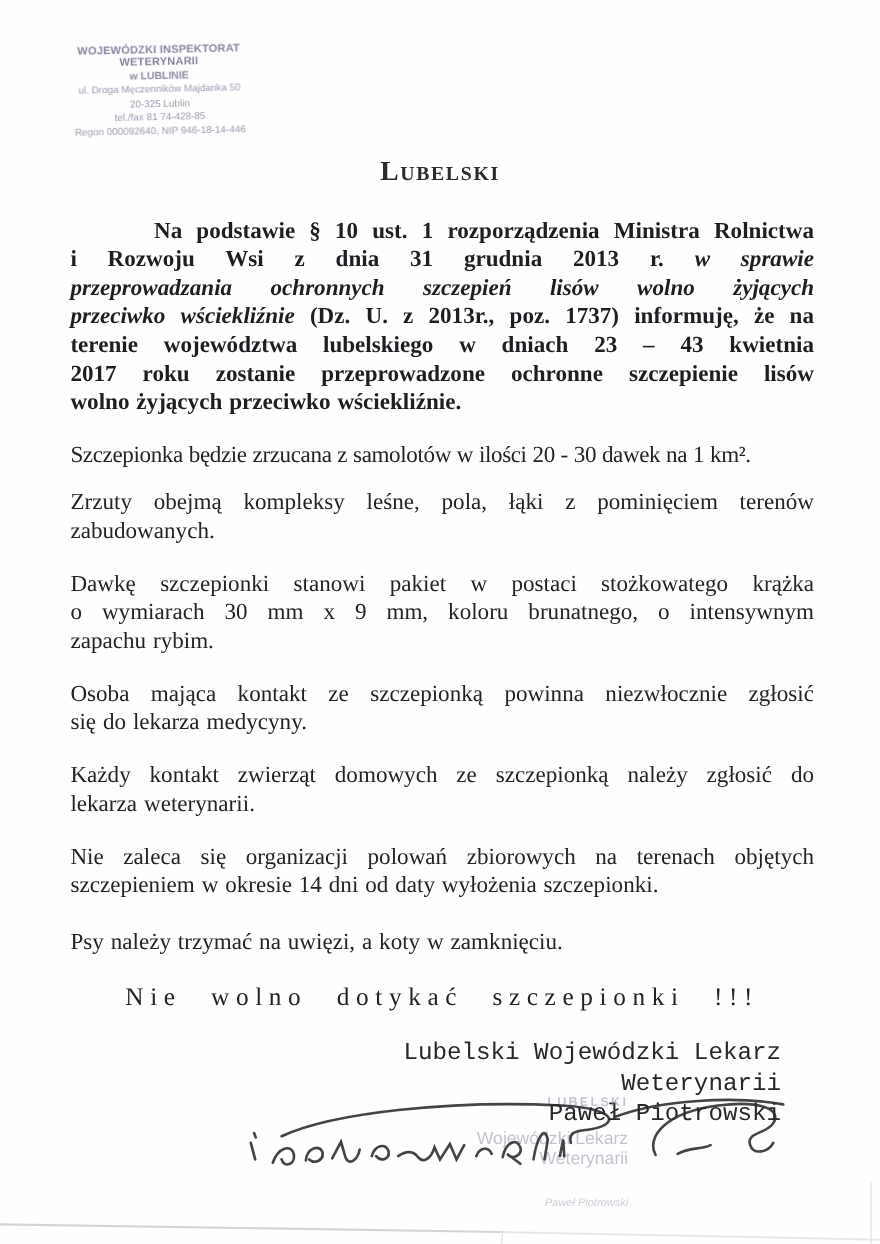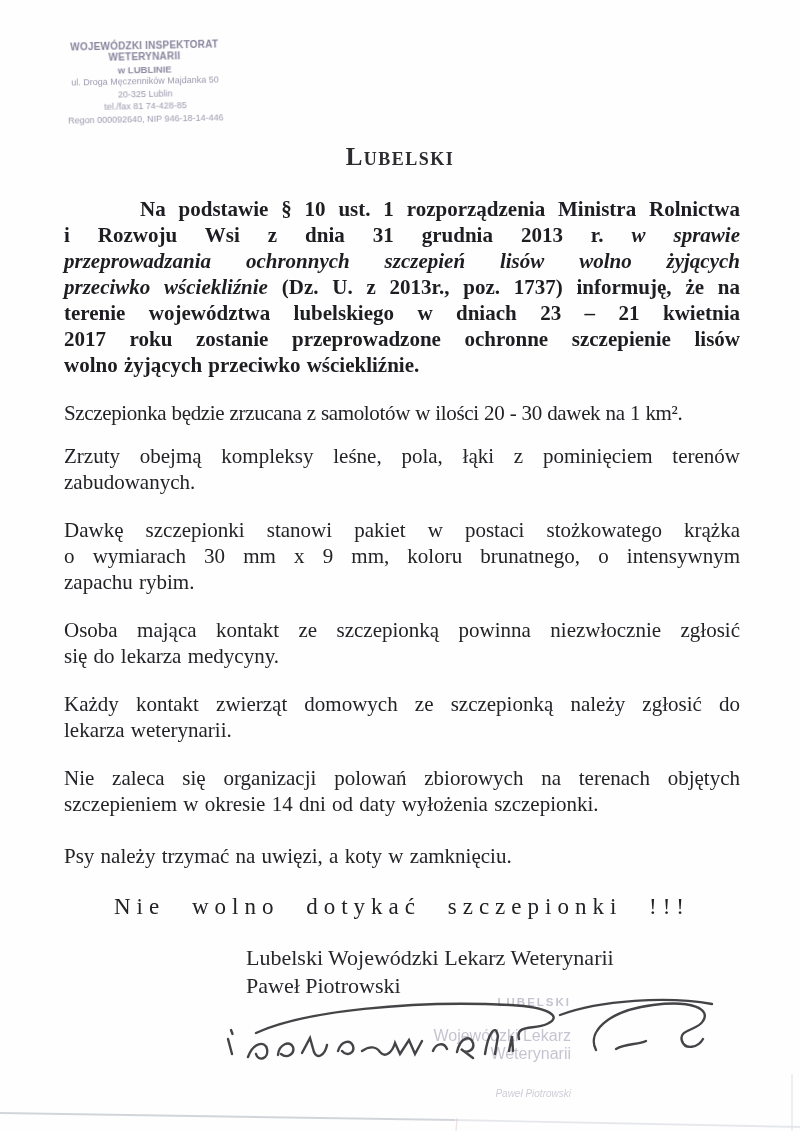--- a/index.html
+++ b/index.html
@@ -56,23 +56,24 @@
 
   .warning {
     font-size: 23px; font-weight: 400; line-height: 30px;
     letter-spacing: 6px; word-spacing: 15px;
     text-align: center;
     color: #222226;
   }
 
   .signoff {
     position: absolute; left: 246px; top: 944px; width: 464px;
-    text-align: left;
+    text-align: right;
     font-size: 22px; line-height: 27.5px;
     color: #26262b;
+    font-family: Liberation Mono, monospace;
   }
 
   
   .offstamp {
     position: absolute; left: 396px; top: 996px; width: 175px;
     text-align: right;
     font-family: "Liberation Sans", "DejaVu Sans", sans-serif;
     color: #9a93ab; opacity: 0.55;
     filter: blur(0.35px);
   }
@@ -98,21 +99,21 @@
   </div>
 
   <h1 class="title">Lubelski</h1>
 
   <div class="textcol">
     <div class="para p-intro mb22">
         <div class="tline just"><span>Na podstawie § 10 ust. 1 rozporządzenia Ministra Rolnictwa</span></div>
         <div class="tline just"><span>i Rozwoju Wsi z dnia 31 grudnia 2013 r. </span><span class="it">w sprawie</span></div>
         <div class="tline just"><span class="it">przeprowadzania ochronnych szczepień lisów wolno żyjących</span></div>
         <div class="tline just"><span class="it">przeciwko wściekliźnie </span><span>(Dz. U. z 2013r., poz. 1737) informuję, że na</span></div>
-        <div class="tline just"><span>terenie województwa lubelskiego w dniach 23 – 21 kwietnia</span></div>
+        <div class="tline just"><span>terenie województwa lubelskiego w dniach 23 – 43 kwietnia</span></div>
         <div class="tline just"><span>2017 roku zostanie przeprowadzone ochronne szczepienie lisów</span></div>
         <div class="tline"><span>wolno żyjących przeciwko wściekliźnie.</span></div>
       </div>
     <div class="para p-cond mb17">
         <div class="tline"><span>Szczepionka będzie zrzucana z samolotów w ilości 20 - 30 dawek na 1 km².</span></div>
       </div>
     <div class="para mb22">
         <div class="tline just"><span>Zrzuty obejmą kompleksy leśne, pola, łąki z pominięciem terenów</span></div>
         <div class="tline"><span>zabudowanych.</span></div>
       </div>

